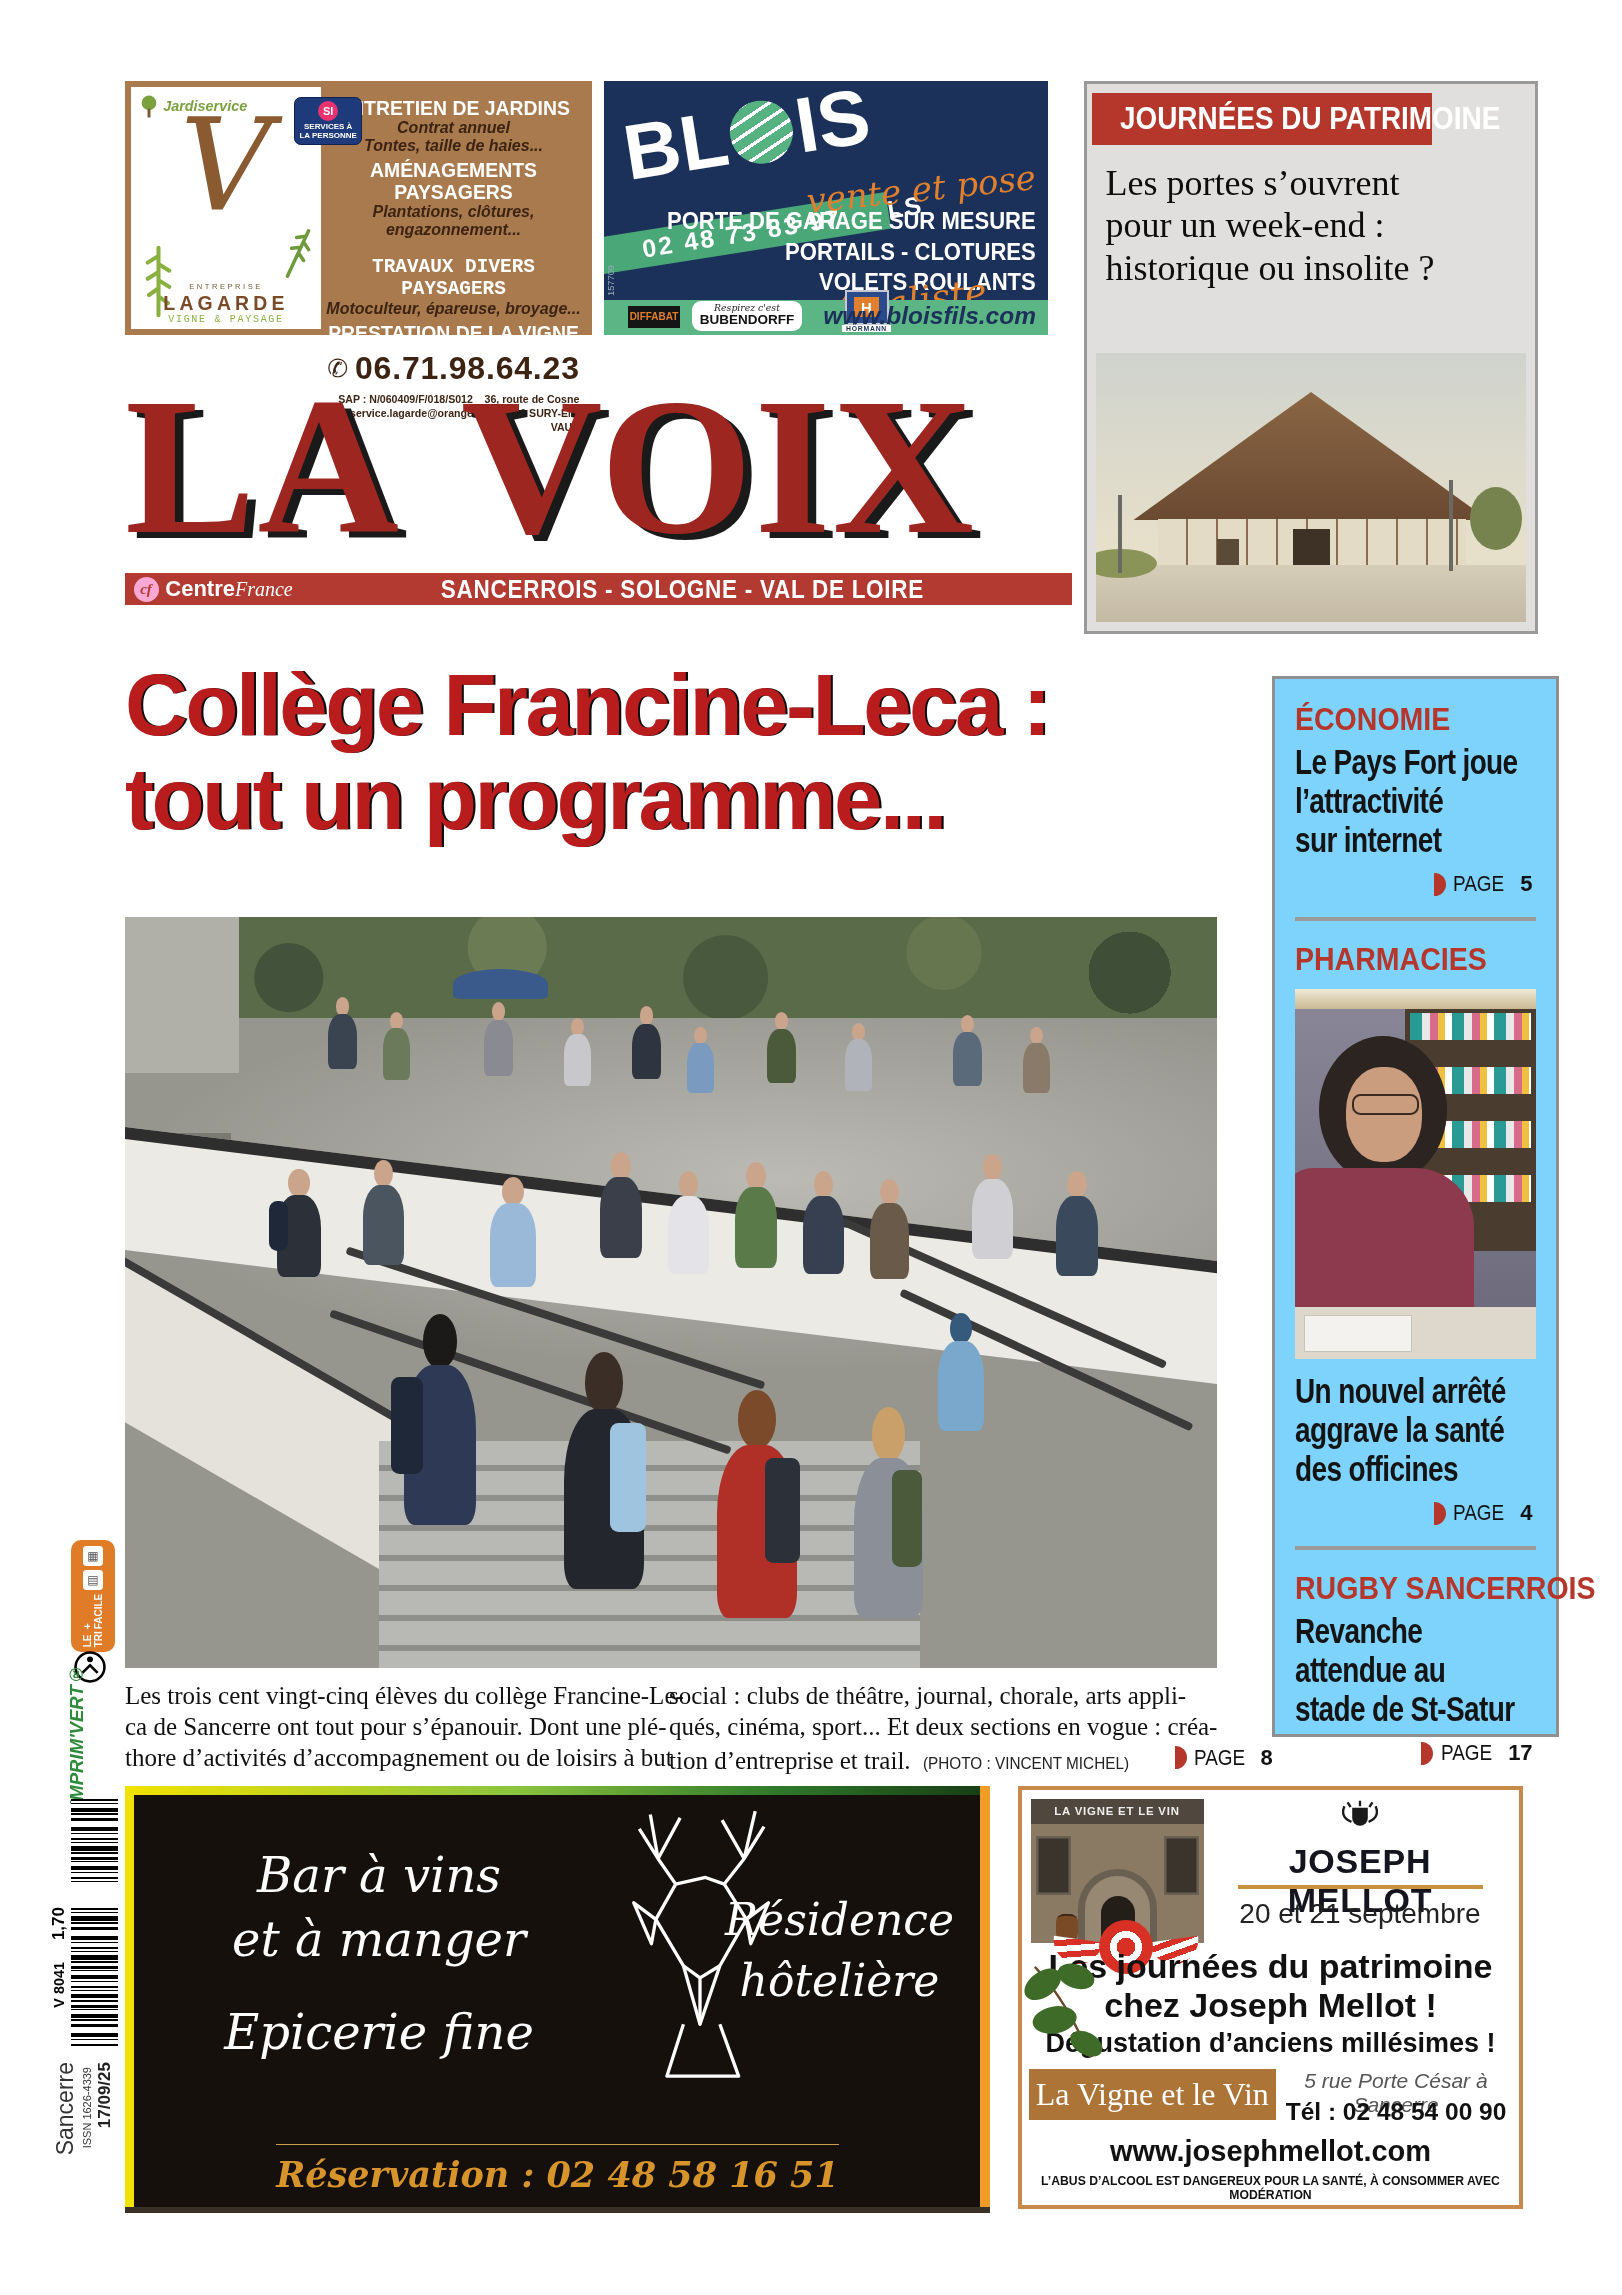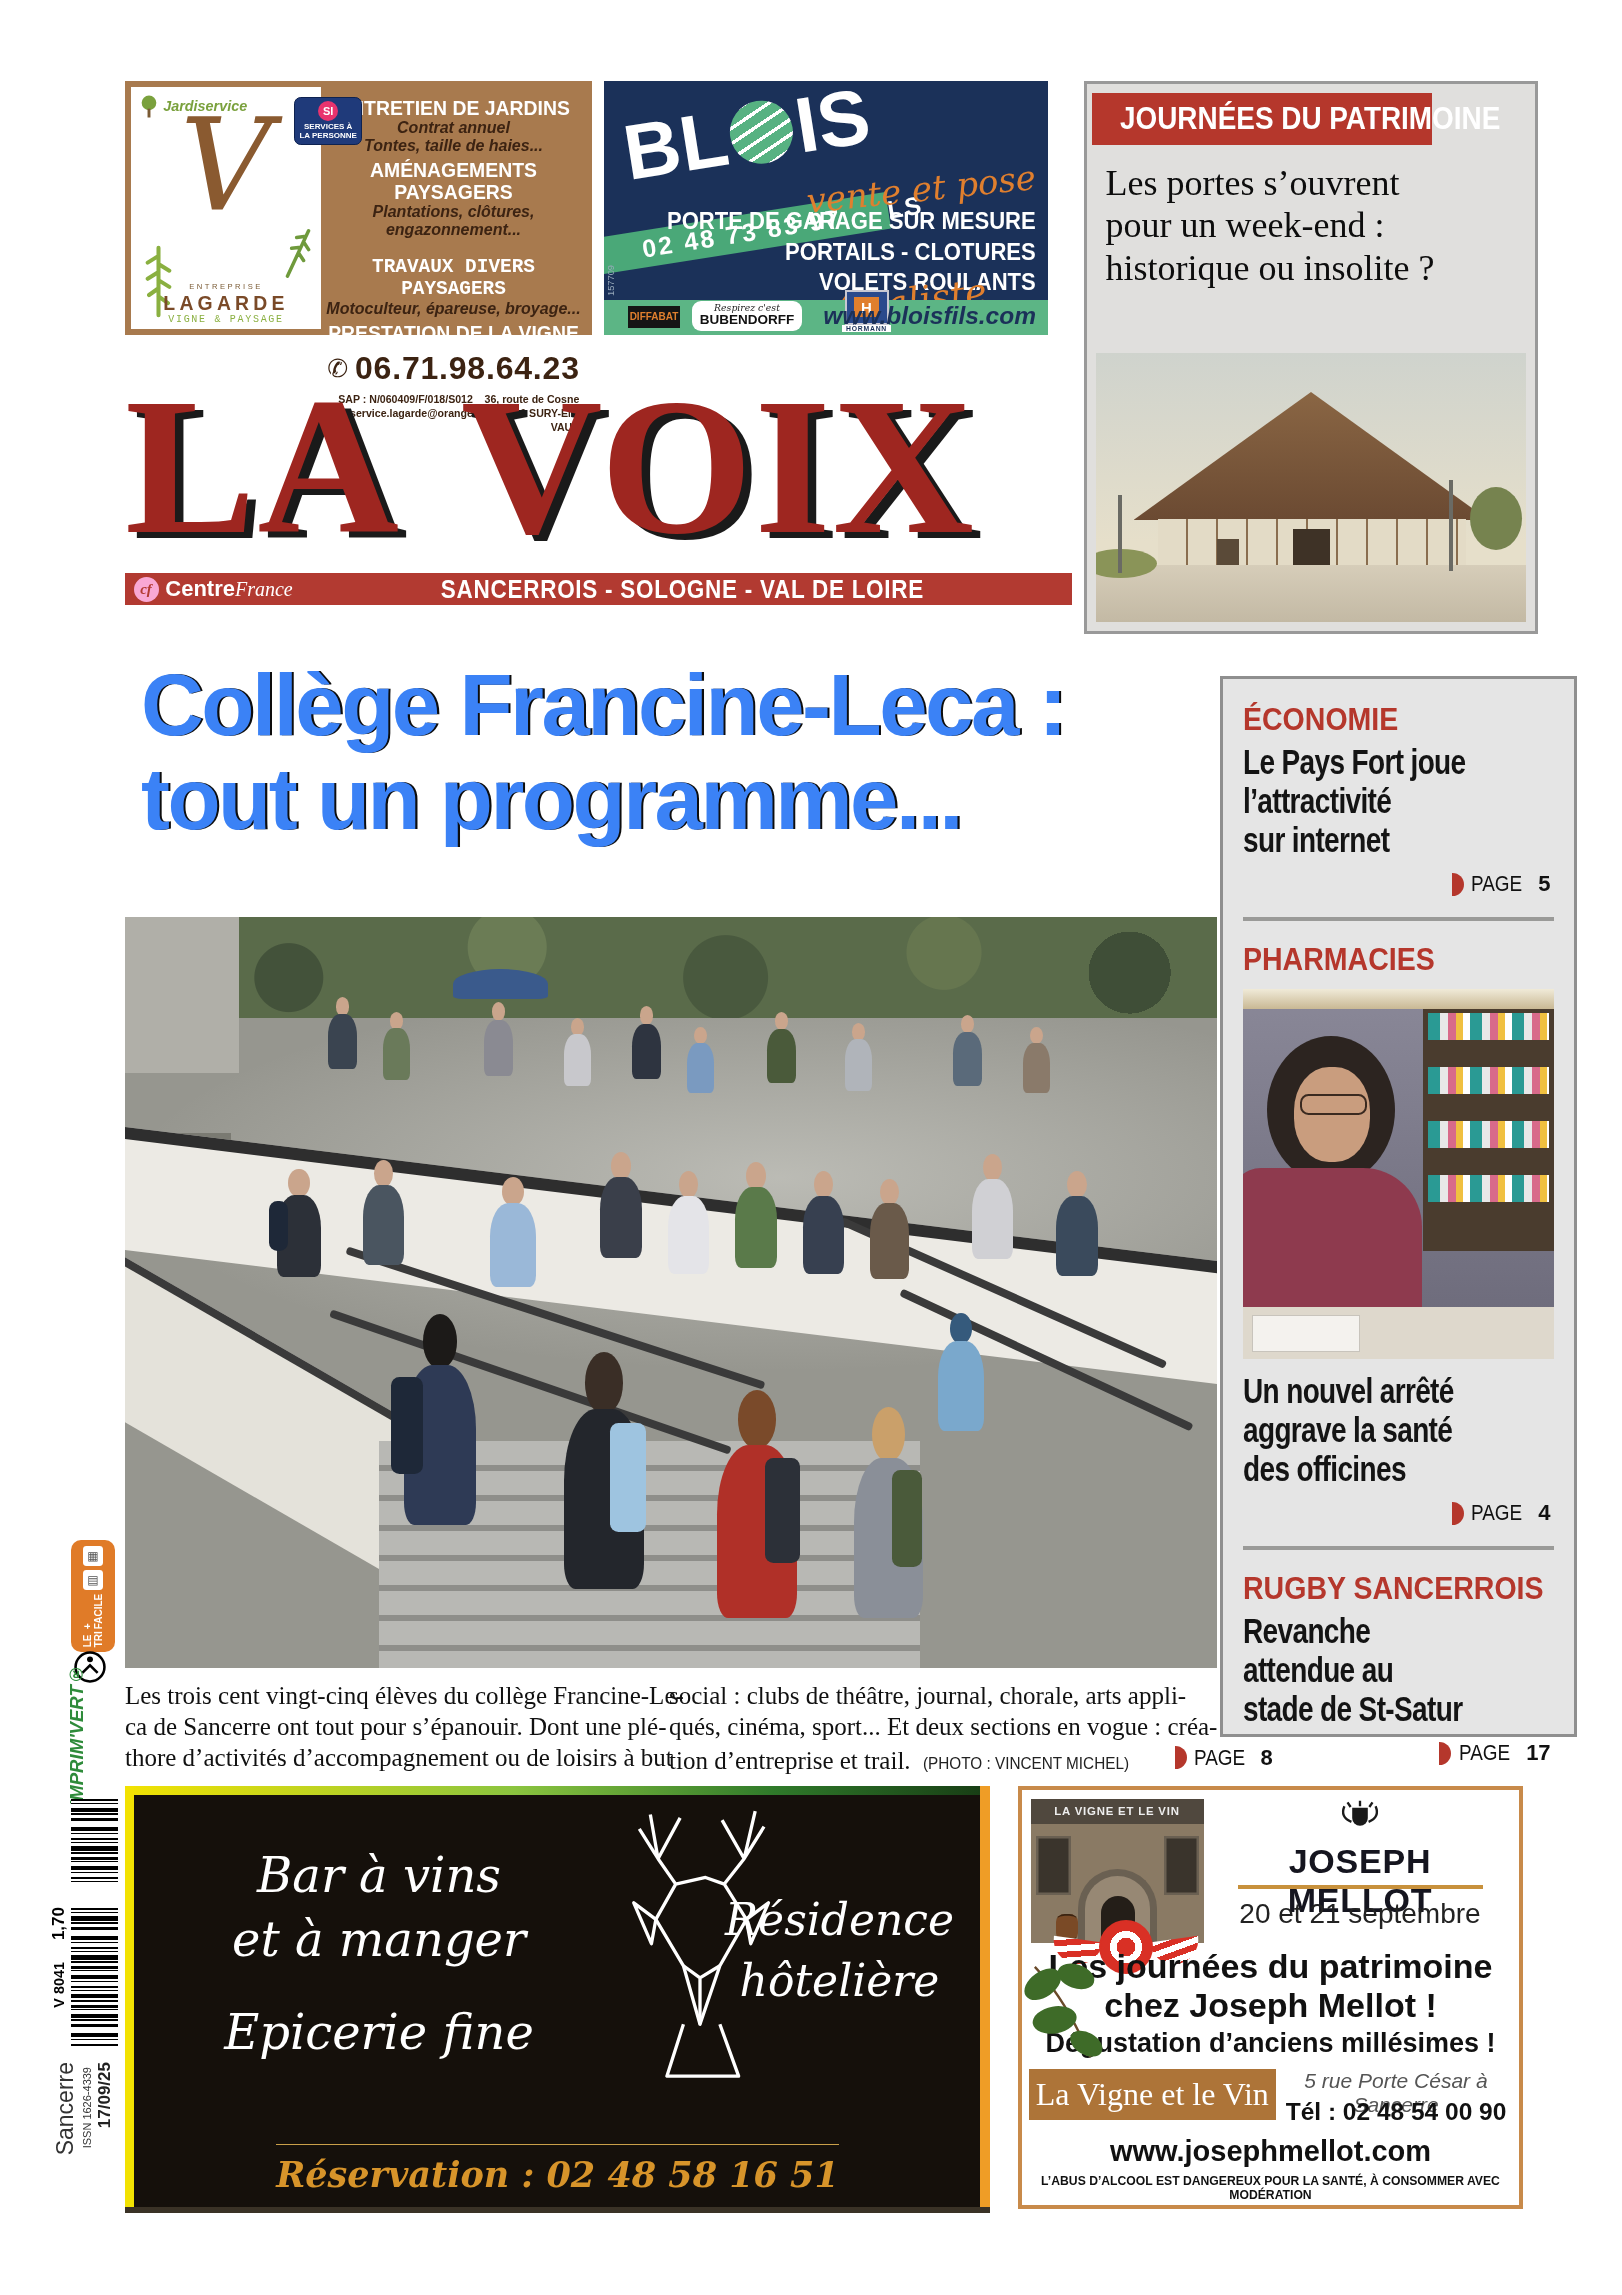--- a/index.html
+++ b/index.html
@@ -123,21 +123,21 @@
   .cfI{font-family:"Liberation Serif",serif;font-style:italic;font-size:20px;}
   .region{flex:1;text-align:center;font-weight:bold;font-size:25px;letter-spacing:0.8px;}
   .region span{display:inline-block;transform:scaleX(.9);white-space:nowrap;}
   .datebar{left:125px;top:605px;width:947px;height:25px;background:#d8d8d6;display:flex;
        align-items:center;justify-content:space-between;padding:0 8.5px;box-sizing:border-box;
        color:#0d0d0d;font-weight:bold;}
   .datebar .d1{font-size:21px;}
   .datebar .d2{font-size:22px;}
   
   .mainH{left:125px;top:658px;width:1099px;font-weight:bold;font-size:87px;line-height:1.08;
-       color:#3b82f6;letter-spacing:-2.5px;text-shadow:2.1px 0 0 #0d0d0d;margin-left:16px;}
+       color:#b91c1c;letter-spacing:-2.5px;text-shadow:2.1px 0 0 #0d0d0d;}
   
   .photo{left:125px;top:917px;width:1092px;height:751px;background:#96968f;overflow:hidden;}
   .ptrees{position:absolute;left:0;top:0;right:0;height:101px;background:#5a6b4a;
        background-image:radial-gradient(circle at 15% 60%,#43523a 0 34px,transparent 35px),
        radial-gradient(circle at 35% 30%,#6b7c55 0 39px,transparent 40px),
        radial-gradient(circle at 55% 60%,#49593e 0 42px,transparent 43px),
        radial-gradient(circle at 75% 35%,#66764f 0 37px,transparent 38px),
        radial-gradient(circle at 92% 55%,#3f4e37 0 41px,transparent 41px);}
   .pbldg{position:absolute;left:0;top:0;width:114px;height:156px;background:#b0afa8;}
   .pwet{position:absolute;left:0;top:101px;right:0;height:355px;
@@ -161,21 +161,21 @@
        background:var(--p,transparent);}
   
   .cap{font-family:"Liberation Serif",serif;font-size:25px;line-height:31px;color:#111;
        white-space:nowrap;}
   .capRow{display:flex;align-items:baseline;gap:12px;}
   .capCred{font-size:17px;color:#222;font-family:"Liberation Sans",sans-serif;
        transform:scaleX(.9);transform-origin:0 50%;display:inline-block;}
   .capPg{display:flex;align-items:center;gap:6.8px;font-family:"Liberation Sans",sans-serif;
        font-size:22px;}
   
-  .side{left:1220px;top:676px;width:357px;height:1061px;background:#e5e5e5;
+  .side{left:1272px;top:676px;width:287px;height:1061px;background:#7dd3fc;
        border:3.4px solid #8f8f8f;box-sizing:border-box;padding:22px 20px 0;}
   .sTag{color:#b5372c;font-weight:bold;font-size:31px;line-height:1.2;margin-bottom:3.4px;
        transform:scaleX(.92);transform-origin:0 50%;white-space:nowrap;}
   .sH{font-weight:bold;font-size:35px;line-height:1.12;color:#141414;letter-spacing:-0.8px;}
   .sH div{transform:scaleX(.8);transform-origin:0 50%;white-space:nowrap;}
   .sPg{margin:12px 3.4px 0 0;}
   .sDiv{height:4.2px;background:#9a9a98;margin:20px 0;}
   .phPhoto{position:relative;width:100%;height:370px;margin:10px 0 12px;overflow:hidden;
        background:linear-gradient(#8a8898,#6a6878);}
   .phShelf{position:absolute;right:0;top:0;width:131px;height:262px;background:#4a3c2e;}

